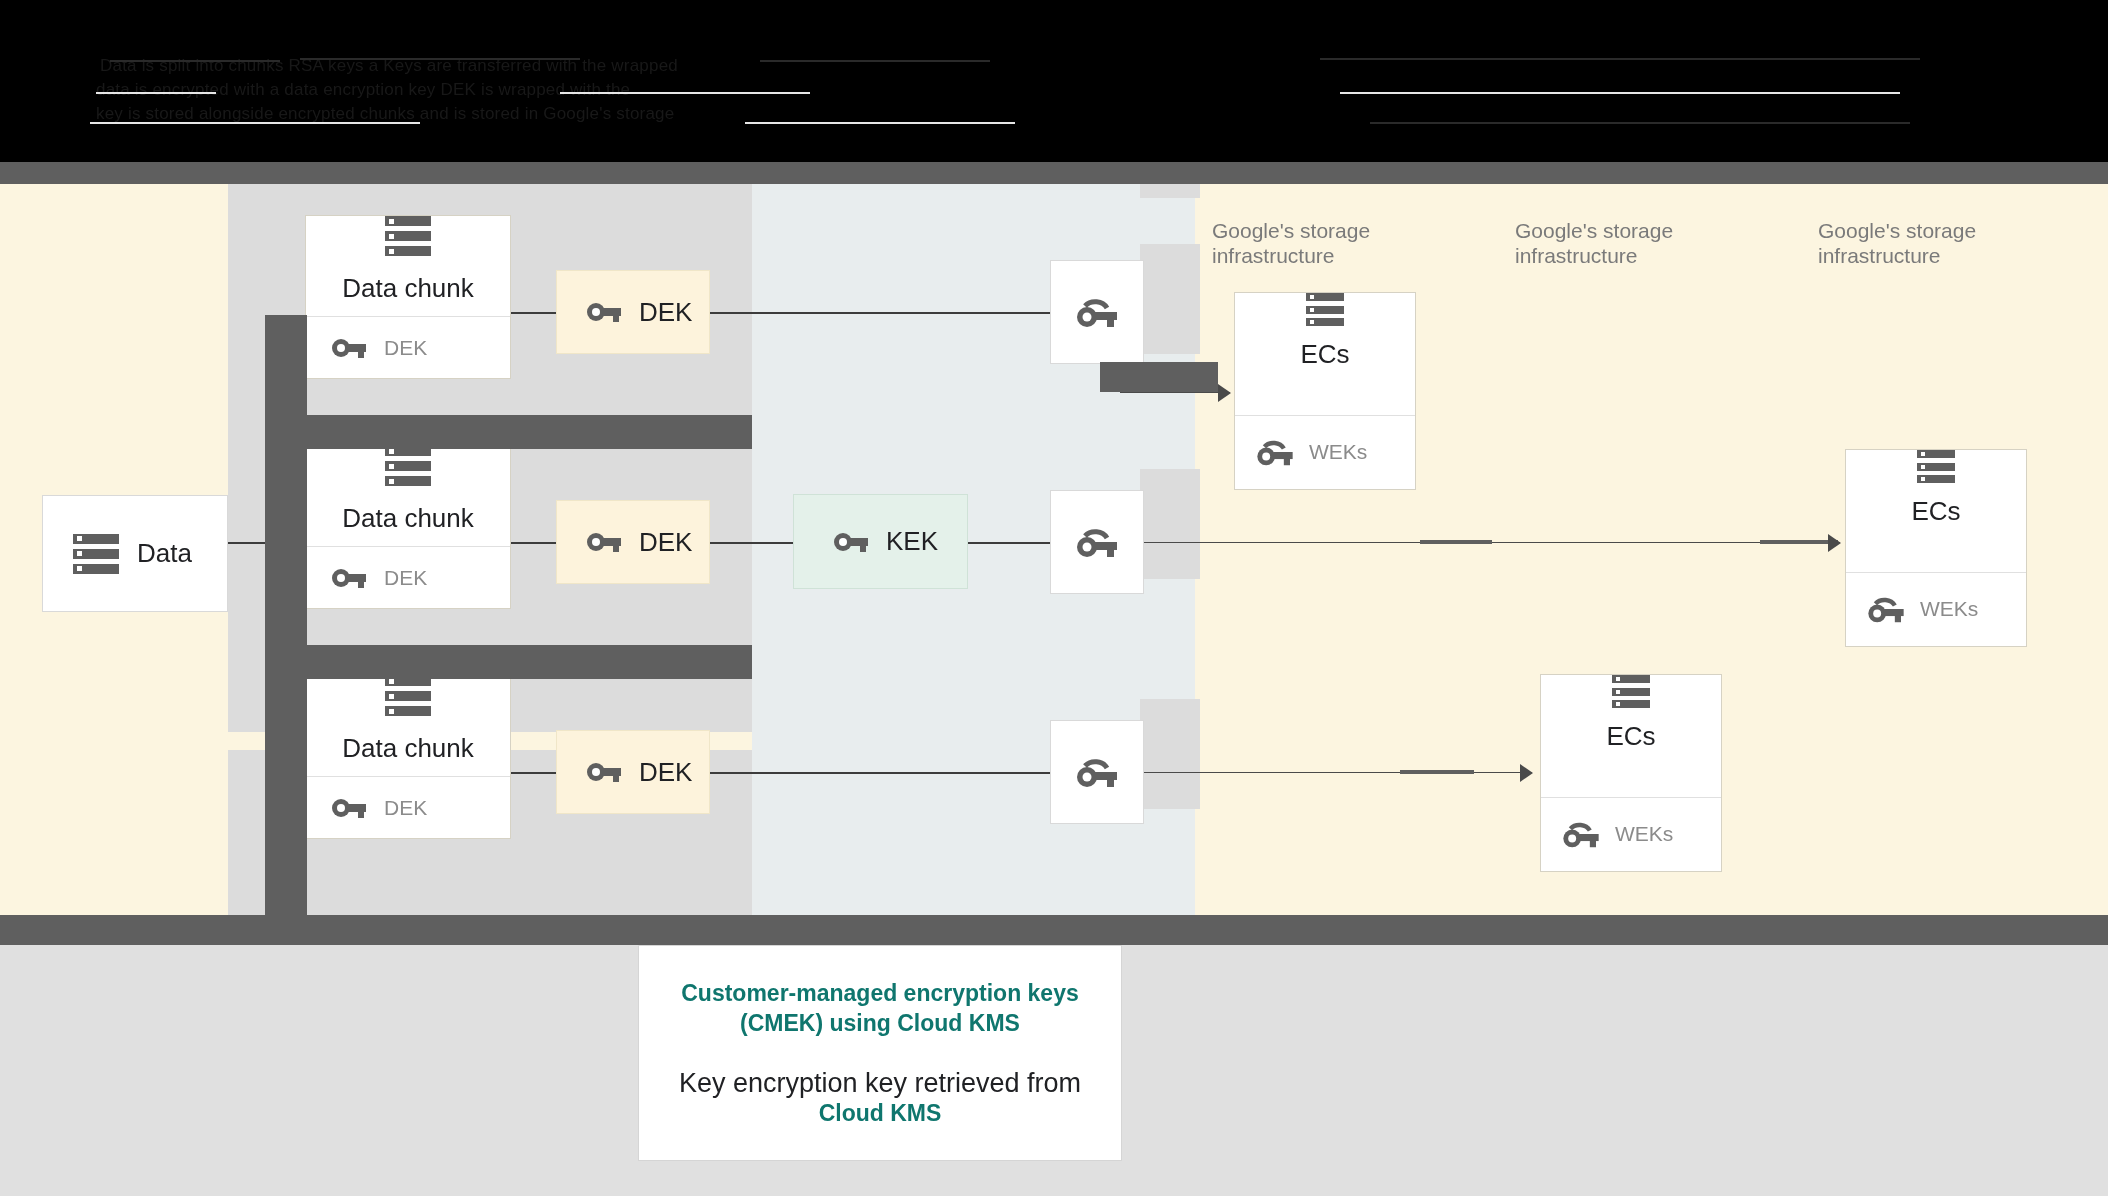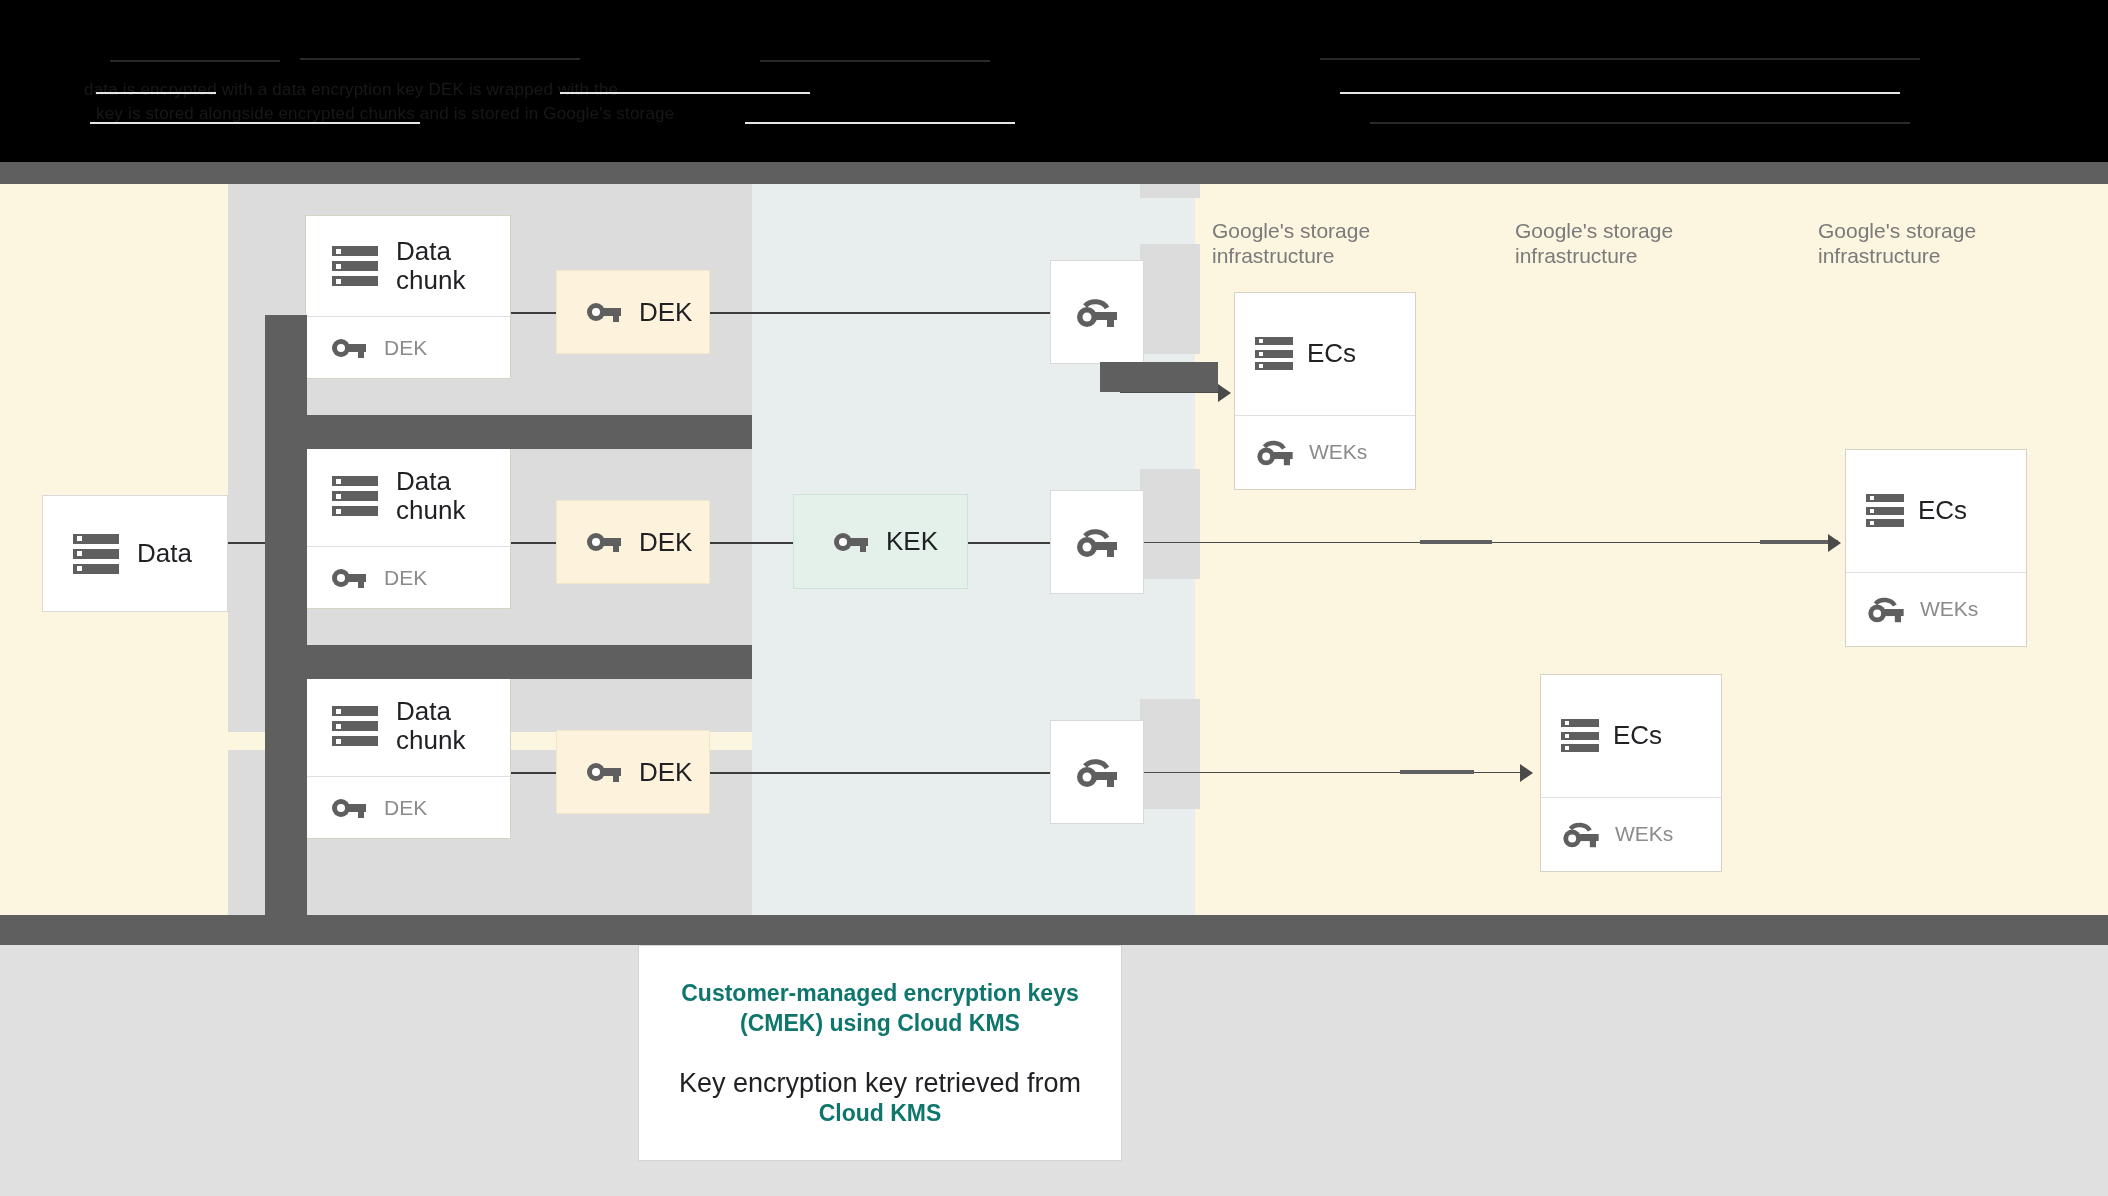--- a/index.html
+++ b/index.html
@@ -70,21 +70,21 @@
   
   .card {
     position: absolute;
     background: #ffffff;
     border: 1px solid #d6d2c4;
   }
   .card-row {
     display: flex; align-items: center; gap: 18px;
     padding: 0 26px;
   }
-  .card-top { height: 62%; }
+  .card-top { height: 62%; flex-direction: column; }
   .card-bottom { height: 38%; border-top: 1px solid #e0e0e0; }
   .card-title {
     font-size: 26px; color: #202124; line-height: 29px;
   }
   .card-sub {
     font-size: 21px; color: #8b8b8b;
   }
   .simple-card {
     position: absolute;
     display: flex; align-items: center; gap: 18px;
@@ -138,21 +138,22 @@
   .caption-normal {
     font-size: 27px; color: #202124; line-height: 30px; margin-top: 30px;
   }
 </style>
 </head>
 <body>
 
 <div id="root">
 
   <div class="header-band">
-    <div class="header-line" style="left:84px; top:80px;">data is   encrypted with a      data encryption key   DEK is wrapped with the</div>
+    <div class="header-line" style="left:100px; top:56px;">Data is   split into chunks     RSA keys a      Keys are  transferred with the wrapped</div>
+    <div class="header-line" style="left:96px; top:80px;">data is   encrypted with a      data encryption key   DEK is wrapped with the</div>
     <div class="header-line" style="left:96px; top:104px;">key is    stored alongside       encrypted chunks      and is stored in Google's storage</div>
 
     <div class="hdr-underline" style="left:110px; top:60px; width:170px;"></div>
     <div class="hdr-underline" style="left:300px; top:58px; width:280px;"></div>
     <div class="hdr-underline" style="left:760px; top:60px; width:230px;"></div>
     <div class="hdr-underline" style="left:1320px; top:58px; width:600px;"></div>
     <div class="hdr-underline light" style="left:96px; top:92px; width:120px;"></div>
     <div class="hdr-underline light" style="left:560px; top:92px; width:250px;"></div>
     <div class="hdr-underline light" style="left:1340px; top:92px; width:560px;"></div>
     <div class="hdr-underline light" style="left:90px; top:122px; width:330px;"></div>

